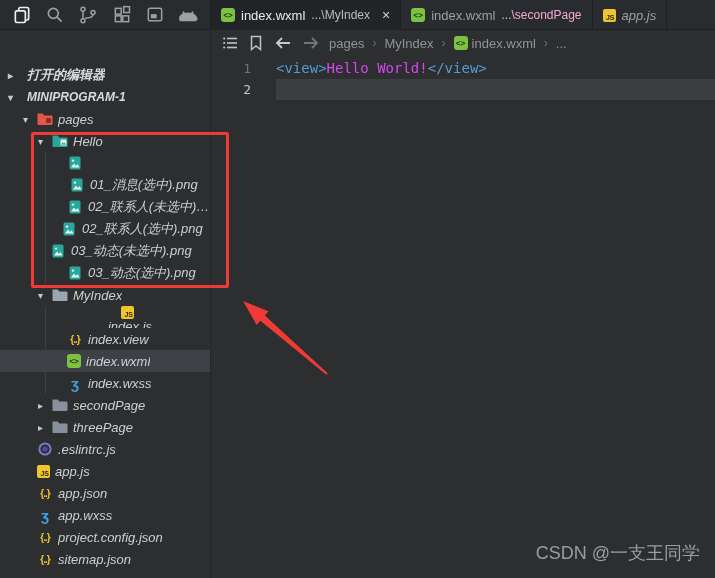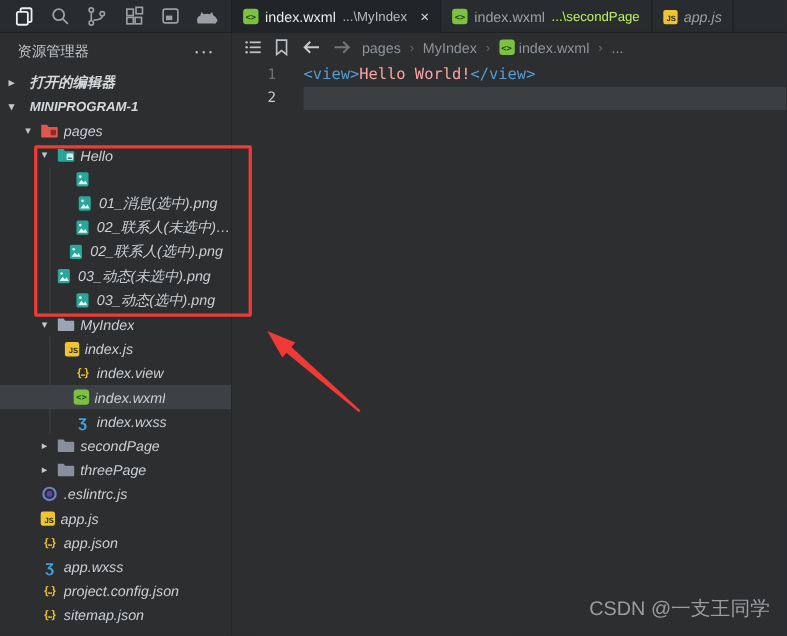--- a/index.html
+++ b/index.html
@@ -15,21 +15,21 @@
   
   .topbar{position:absolute;left:0;top:0;width:715px;height:30px;background:var(--strip);
     display:flex;border-bottom:1px solid var(--border);}
   .activity{width:211px;height:30px;display:flex;align-items:center;justify-content:space-evenly;
     border-right:1px solid var(--border);flex:none;}
   .act-icon{width:22px;height:22px;display:flex;align-items:center;justify-content:center;cursor:pointer;}
   .tabs{display:flex;flex:1;height:30px;}
   .tab{display:flex;align-items:center;gap:6px;padding:0 10px;height:30px;
     border-right:1px solid var(--border);font-size:13px;color:var(--dim);cursor:pointer;white-space:nowrap;}
   .tab.active{background:var(--tabactive);color:#e9ebec;}
-  .tab .desc{color:#bef264;font-size:12px;}
+  .tab .desc{color:#f9a8d4;font-size:12px;}
   .tab.active .desc{color:#b9bdc0;text-align:center;}
   .tab.preview .lbl{font-style:italic;}
   .tab .close{margin-left:6px;color:#d2d4d6;font-size:14px;line-height:1;}
 
   
   .fi{display:inline-flex;align-items:center;justify-content:center;flex:none;
     width:16px;height:16px;font-weight:bold;}
   .ic-js{width:13px;height:13px;border-radius:2px;background:#f0c330;color:#2b2b1a;
     font-size:7px;align-items:flex-end;justify-content:flex-end;padding:1px;}
   .ic-json{color:#f0c330;font-size:10px;letter-spacing:-1px;}
@@ -44,21 +44,21 @@
   .bc-sep{color:#6a7074;font-size:12px;}
   .bc-item{display:flex;align-items:center;gap:4px;cursor:pointer;}
   .nav-dim{opacity:.45;}
   .code{padding-top:2px;font-family:"DejaVu Sans Mono",monospace;font-size:14px;}
   .code-line{display:flex;height:21px;line-height:21px;}
   .code-line .num{width:40px;text-align:right;color:#6e7377;flex:none;font-size:13px;}
   .code-line .line-content{flex:1;margin-left:25px;white-space:pre;}
   .code-line.active .num{color:#c7c9cb;}
   .code-line.active .line-content{background:var(--linehl);}
   .seg-tag{color:var(--tag);}
-  .seg-text{color:#fca5a5;text-align:right;}
+  .seg-text{color:#d946ef;text-align:right;}
 
   
   .sidebar{position:absolute;left:0;top:30px;width:211px;bottom:0;background:var(--bg);
     border-right:1px solid #232526;}
   .sb-header{height:34px;display:flex;align-items:center;justify-content:space-between;
     padding:0 14px 0 16px;color:#c2c6c9;font-size:13px;}
   .sb-actions{color:#c2c6c9;letter-spacing:2px;font-weight:bold;cursor:pointer;}
   .tree{position:absolute;left:0;top:34px;right:0;}
   .tree-row{height:22px;display:flex;align-items:center;font-size:13px;color:var(--tree);
     cursor:pointer;white-space:nowrap;overflow:hidden;}
@@ -138,24 +138,20 @@
           <span class="desc">...\secondPage</span>
         </div>
         <div class="tab preview">
           <span class="fi ic-js">JS</span>
           <span class="lbl">app.js</span>
         </div>
       </div>
   </div>
 
   <div class="sidebar">
-    <div class="sb-header">
-      <span>资源管理器</span>
-      <span class="sb-actions">···</span>
-    </div>
     <div class="tree" id="tree">
         <div class="tree-row section" style="padding-left: 8px;">
           <span class="chev">▸</span>
           <span class="tree-label">打开的编辑器</span>
         </div>
         <div class="tree-row bold section" style="padding-left: 8px;">
           <span class="chev">▾</span>
           <span class="tree-label">MINIPROGRAM-1</span>
         </div>
         <div class="tree-row" style="padding-left: 23px;">
@@ -246,21 +242,21 @@
         </div>
         <div class="tree-row" style="padding-left: 38px;">
           <span class="chev">▾</span>
           <span class="fi">
             <svg width="16" height="14" viewBox="0 0 16 14">
   <path d="M0.5 1.5 h5.2 l1.6 2 h7.2 q1 0 1 1 v7.5 q0 1 -1 1 h-13 q-1 0 -1 -1 z" fill="#9aa5b1"></path>
             </svg>
           </span>
           <span class="tree-label">MyIndex</span>
         </div>
-        <div class="tree-row" style="padding-left: 45px;">
+        <div class="tree-row" style="padding-left: 45px; flex-direction: column;">
           <span class="chev"></span>
           <span class="fi ic-js">JS</span>
           <span class="tree-label">index.js</span>
         </div>
         <div class="tree-row" style="padding-left: 53px;">
           <span class="chev"></span>
           <span class="fi ic-json">{..}</span>
           <span class="tree-label">index.view</span>
         </div>
         <div class="tree-row selected" style="padding-left: 53px;">

